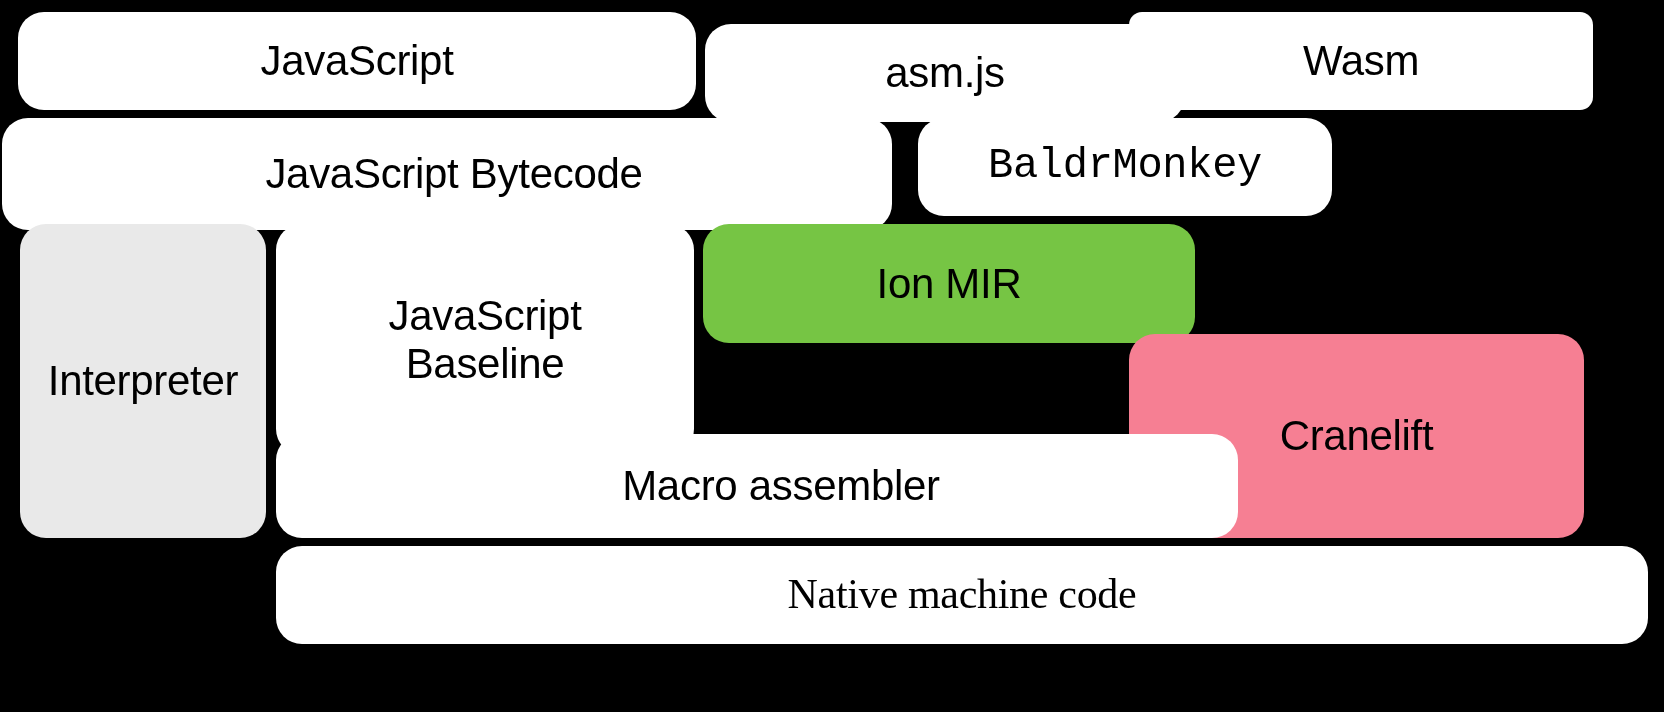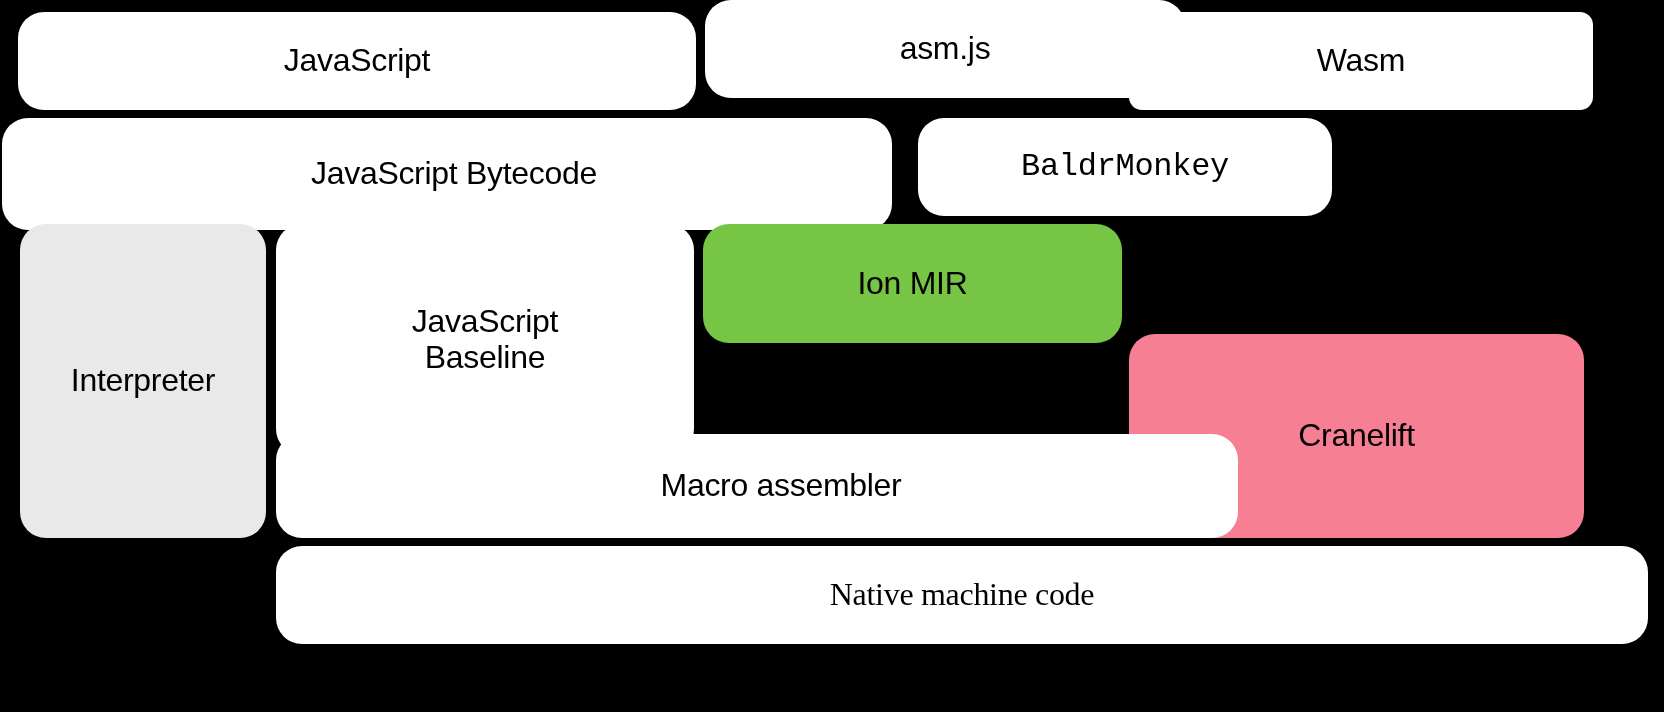--- a/index.html
+++ b/index.html
@@ -17,53 +17,53 @@
   }
   .node {
     position: absolute;
     box-sizing: border-box;
     display: flex;
     align-items: center;
     justify-content: center;
     text-align: center;
     border-radius: 26px;
     color: #000000;
-    font-size: 32px;
+    font-size: 42px;
     line-height: 1.12;
     letter-spacing: -0.3px;
     font-weight: 400;
     white-space: pre-line;
     user-select: none;
   }
   .fill-white { background: #ffffff; }
   .fill-gray  { background: #e9e9e9; }
   .fill-green { background: #76c544; }
   .fill-pink  { background: #f67f93; }
 </style>
 </head>
 <body>
 
 <div id="stage">
 
   <div class="node fill-white" style="left:18px; top:12px; width:678px; height:98px;">JavaScript</div>
 
-  <div class="node fill-white" style="left:705px; top:0; width:480px; height:98px;">asm.js</div>
+  <div class="node fill-white" style="left:705px; top:24px; width:480px; height:98px;">asm.js</div>
 
   <div class="node fill-white" style="left:1129px; top:12px; width:464px; height:98px;border-radius:13px;">Wasm</div>
 
   <div class="node fill-white" style="left:2px; top:118px; width:890px; height:112px;padding-left:14px;">JavaScript Bytecode</div>
 
   <div class="node fill-white" style="left:918px; top:118px; width:414px; height:98px;font-family:Liberation Mono, monospace;">BaldrMonkey</div>
 
   <div class="node fill-gray" style="left:20px; top:224px; width:246px; height:314px;text-align:center;">Interpreter</div>
 
   <div class="node fill-white" style="left:276px; top:224px; width:418px; height:231px;">JavaScript
 Baseline</div>
 
-  <div class="node fill-green" style="left:703px; top:224px; width:419px; height:119px;">Ion MIR</div>
+  <div class="node fill-green" style="left:703px; top:224px; width:492px; height:119px;">Ion MIR</div>
 
 
   <div class="node fill-pink" style="left:1129px; top:334px; width:455px; height:204px;">Cranelift</div>
 
   <div class="node fill-white" style="left:276px; top:434px; width:962px; height:104px;padding-left:48px;">Macro assembler</div>
 
   <div class="node fill-white" style="left:276px; top:546px; width:1372px; height:98px;font-family:Liberation Serif, serif;">Native machine code</div>
 
 </div>
 

